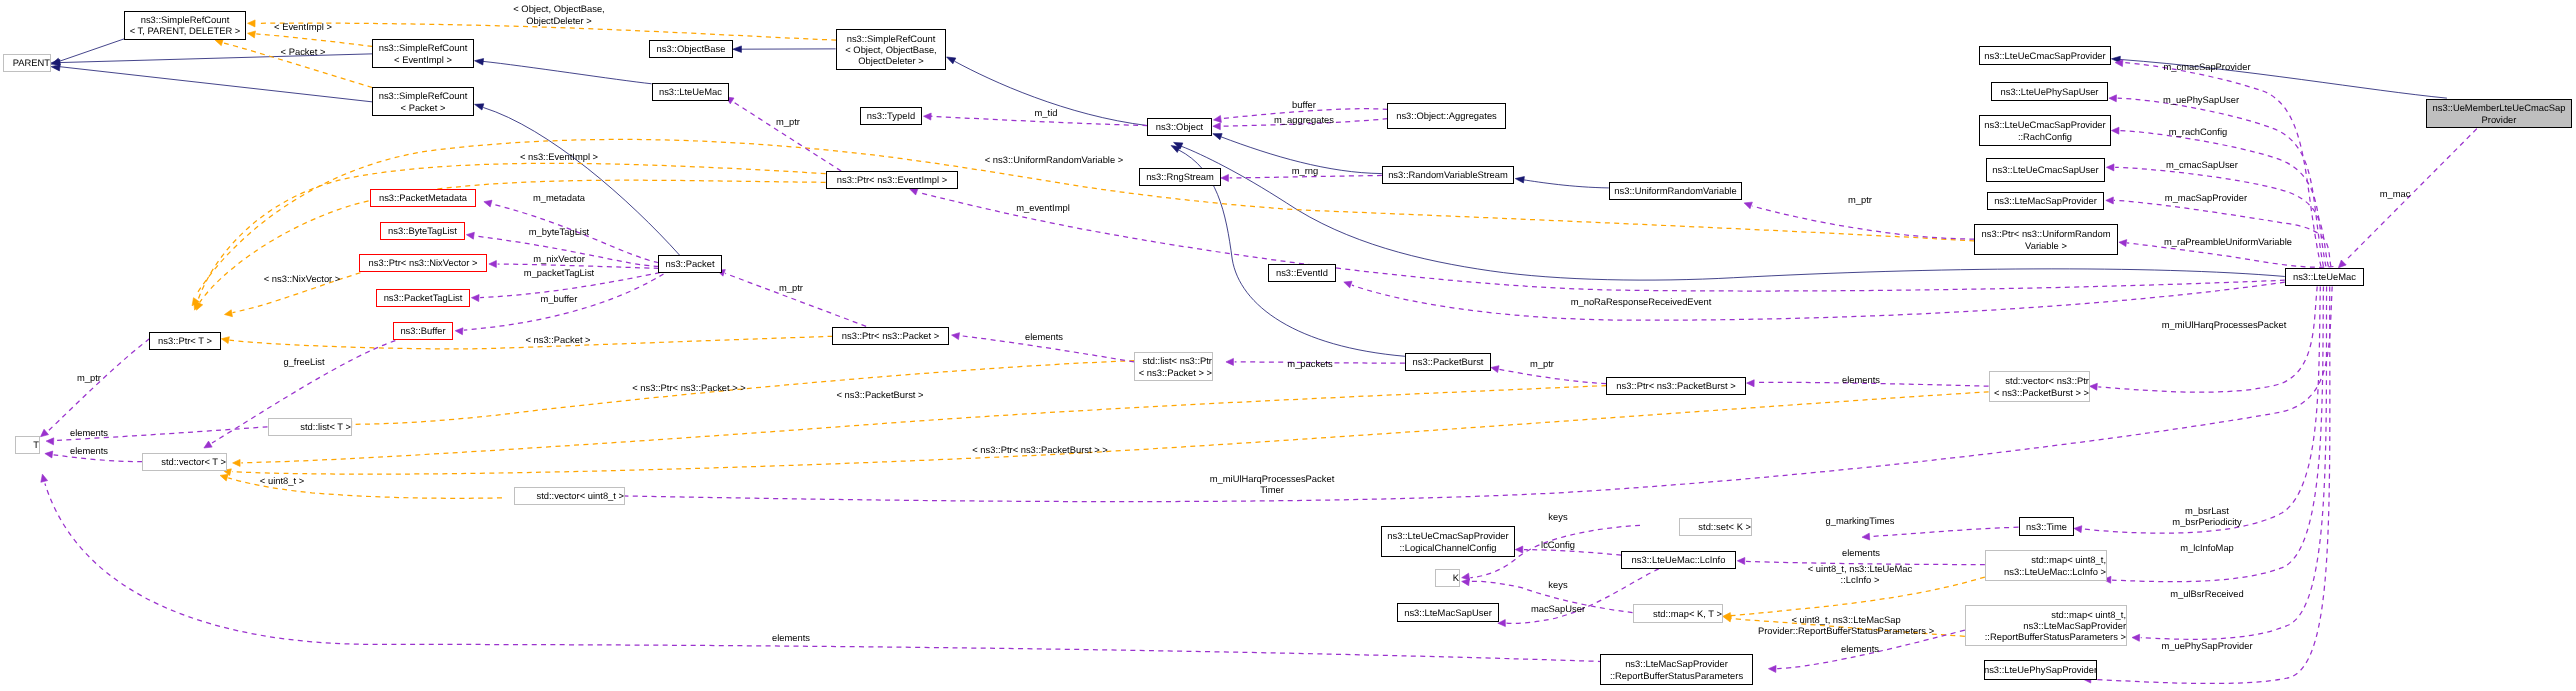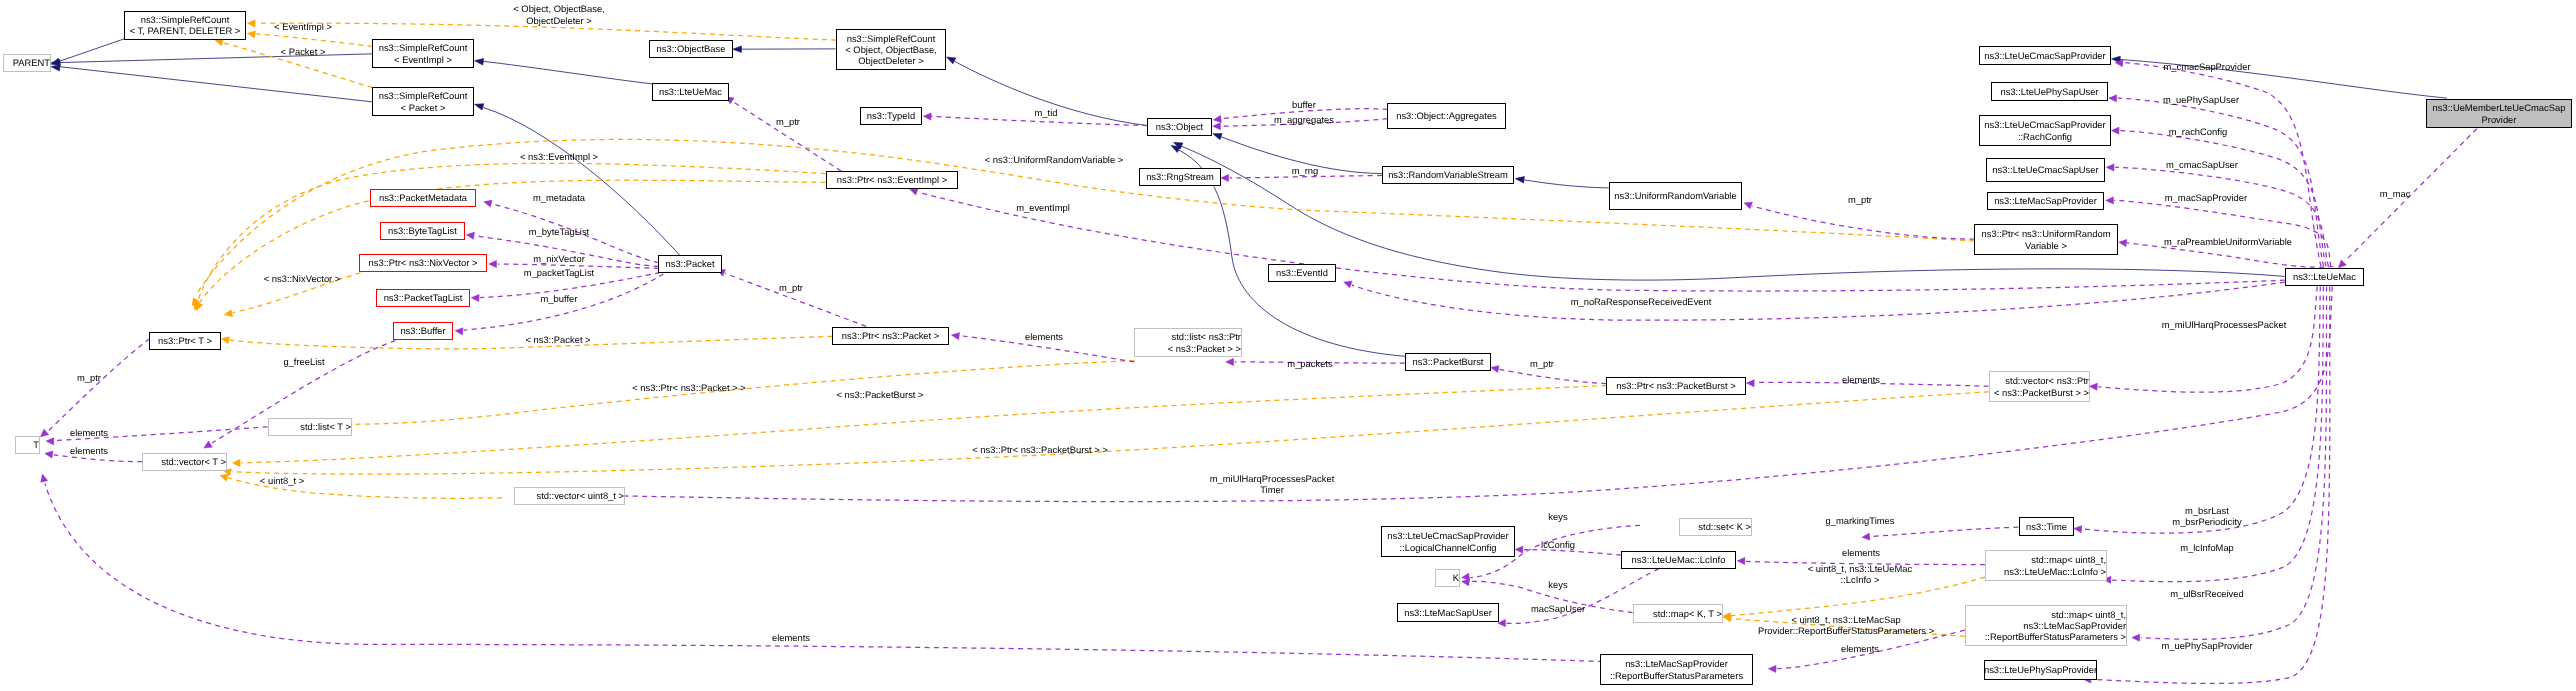--- a/index.html
+++ b/index.html
@@ -175,30 +175,30 @@
   <div class="node s-black" style="left:372px;top:87px;width:102px;height:29px"><span>ns3::SimpleRefCount</span><span>&lt; Packet &gt;</span></div>
   <div class="node s-black" style="left:649px;top:40px;width:84px;height:18px"><span>ns3::ObjectBase</span></div>
   <div class="node s-black" style="left:836px;top:29px;width:110px;height:41px"><span>ns3::SimpleRefCount</span><span>&lt; Object, ObjectBase,</span><span>ObjectDeleter &gt;</span></div>
   <div class="node s-black" style="left:652px;top:83px;width:77px;height:18px"><span>ns3::LteUeMac</span></div>
   <div class="node s-black" style="left:860px;top:107px;width:62px;height:18px"><span>ns3::TypeId</span></div>
   <div class="node s-black" style="left:826px;top:171px;width:132px;height:18px"><span>ns3::Ptr&lt; ns3::EventImpl &gt;</span></div>
   <div class="node s-black" style="left:1147px;top:118px;width:65px;height:18px"><span>ns3::Object</span></div>
   <div class="node s-black" style="left:1139px;top:168px;width:82px;height:18px"><span>ns3::RngStream</span></div>
   <div class="node s-black" style="left:1387px;top:103px;width:119px;height:26px"><span>ns3::Object::Aggregates</span></div>
   <div class="node s-black" style="left:1382px;top:166px;width:132px;height:18px"><span>ns3::RandomVariableStream</span></div>
-  <div class="node s-black" style="left:1609px;top:182px;width:133px;height:28px"><span>ns3::UniformRandomVariable</span></div>
+  <div class="node s-black" style="left:1609px;top:182px;width:133px;height:18px"><span>ns3::UniformRandomVariable</span></div>
   <div class="node s-red" style="left:370px;top:189px;width:106px;height:18px"><span>ns3::PacketMetadata</span></div>
   <div class="node s-red" style="left:380px;top:222px;width:85px;height:18px"><span>ns3::ByteTagList</span></div>
   <div class="node s-red" style="left:359px;top:254px;width:128px;height:18px"><span>ns3::Ptr&lt; ns3::NixVector &gt;</span></div>
   <div class="node s-red" style="left:376px;top:289px;width:94px;height:18px"><span>ns3::PacketTagList</span></div>
   <div class="node s-red" style="left:393px;top:322px;width:60px;height:18px"><span>ns3::Buffer</span></div>
   <div class="node s-black" style="left:149px;top:332px;width:72px;height:18px"><span>ns3::Ptr&lt; T &gt;</span></div>
   <div class="node s-black" style="left:658px;top:255px;width:64px;height:18px"><span>ns3::Packet</span></div>
   <div class="node s-black" style="left:832px;top:327px;width:117px;height:18px"><span>ns3::Ptr&lt; ns3::Packet &gt;</span></div>
-  <div class="node s-gray" style="left:1134px;top:328px;width:108px;height:29px"><span>std::list&lt; ns3::Ptr</span><span>&lt; ns3::Packet &gt; &gt;</span></div>
+  <div class="node s-gray" style="left:1134px;top:352px;width:79px;height:29px"><span>std::list&lt; ns3::Ptr</span><span>&lt; ns3::Packet &gt; &gt;</span></div>
   <div class="node s-black" style="left:1405px;top:353px;width:86px;height:18px"><span>ns3::PacketBurst</span></div>
   <div class="node s-black" style="left:1606px;top:377px;width:140px;height:18px"><span>ns3::Ptr&lt; ns3::PacketBurst &gt;</span></div>
   <div class="node s-black" style="left:1268px;top:264px;width:68px;height:18px"><span>ns3::EventId</span></div>
   <div class="node s-gray" style="left:15px;top:436px;width:25px;height:18px"><span>T</span></div>
   <div class="node s-gray" style="left:268px;top:418px;width:84px;height:18px"><span>std::list&lt; T &gt;</span></div>
   <div class="node s-gray" style="left:142px;top:453px;width:85px;height:18px"><span>std::vector&lt; T &gt;</span></div>
   <div class="node s-gray" style="left:514px;top:487px;width:111px;height:18px"><span>std::vector&lt; uint8_t &gt;</span></div>
   <div class="node s-black" style="left:1979px;top:46px;width:132px;height:19.3px"><span>ns3::LteUeCmacSapProvider</span></div>
   <div class="node s-black" style="left:1991px;top:82px;width:117px;height:19.3px"><span>ns3::LteUePhySapUser</span></div>
   <div class="node s-black" style="left:1979px;top:115px;width:132px;height:31px"><span>ns3::LteUeCmacSapProvider</span><span>::RachConfig</span></div>

